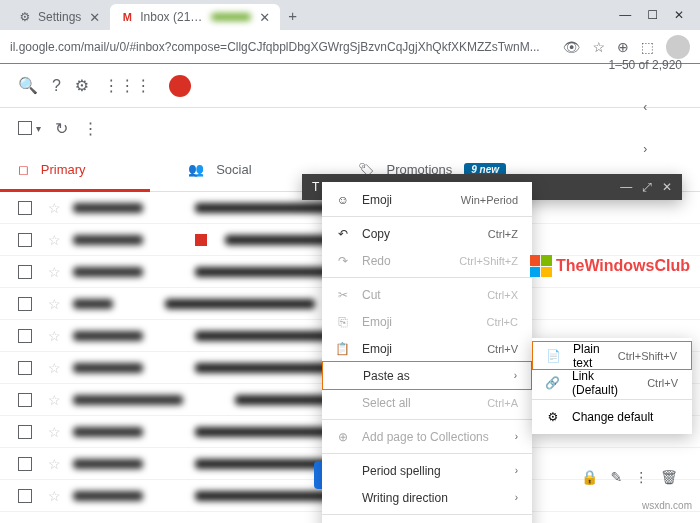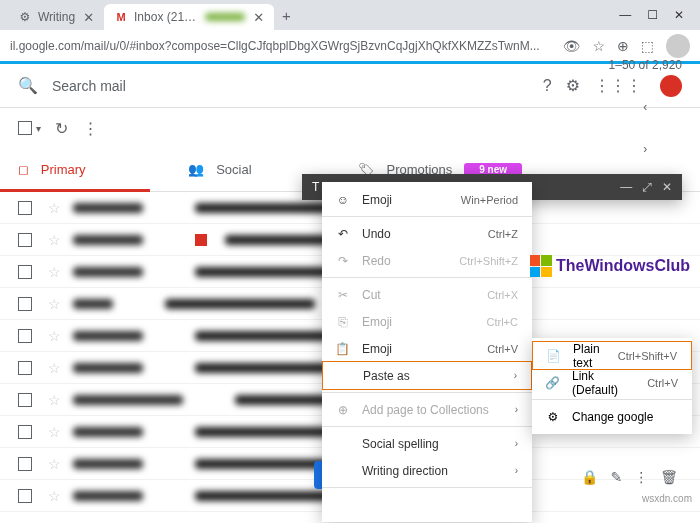--- a/index.html
+++ b/index.html
@@ -10,21 +10,21 @@
 .tab { display: flex; align-items: center; height: 26px; padding: 0 10px; margin-top: 4px; border-radius: 6px 6px 0 0; font-size: 12px; color: #5f6368; max-width: 170px; }
 .tab.active { background: #fff; }
 .tab .favicon { width: 14px; height: 14px; margin-right: 6px; display: inline-flex; align-items: center; justify-content: center; }
 .tab .label { white-space: nowrap; overflow: hidden; text-overflow: ellipsis; flex: 1; }
 .tab .close { margin-left: 8px; font-size: 13px; color: #5f6368; }
 .newtab { margin-left: 8px; font-size: 15px; color: #5f6368; }
 .winctrl { margin-left: auto; display: flex; gap: 16px; padding-right: 8px; }
 .winctrl span { font-size: 12px; color: #333; }
 
 
-.addressbar { height: 34px; background: #fff; display: flex; align-items: center; padding: 0 10px; border-bottom: 3px solid #0ea5e9; }
+.addressbar { height: 34px; background: #fff; display: flex; align-items: center; padding: 0 10px; border-bottom: 1px solid #0ea5e9; }
 .url { flex: 1; font-size: 12px; color: #5f6368; white-space: nowrap; overflow: hidden; text-overflow: ellipsis; }
 .addr-icons { display: flex; gap: 12px; align-items: center; margin-left: 10px; }
 .addr-icons span { color: #5f6368; font-size: 14px; }
 .avatar { width: 24px; height: 24px; border-radius: 50%; background: #ccc; }
 
 
 .gtoolbar { height: 44px; display: flex; align-items: center; padding: 0 18px; border-bottom: 1px solid #e0e0e0; }
 .searchico { color: #5f6368; margin-right: 14px; }
 .searchtxt { color: #5f6368; font-size: 14px; flex: 1; }
 .tools { display: flex; gap: 14px; align-items: center; }
@@ -37,21 +37,21 @@
 .chev { font-size: 10px; color: #5f6368; margin-right: 14px; }
 .refresh { color: #5f6368; margin-right: 14px; }
 .more { color: #5f6368; }
 .pager { margin-left: auto; font-size: 12px; color: #5f6368; display: flex; align-items: center; gap: 28px; flex-direction: column; }
 
 
 .cattabs { height: 44px; display: flex; border-bottom: 1px solid #e0e0e0; }
 .cattab { display: flex; align-items: center; padding: 0 18px; font-size: 13px; color: #5f6368; gap: 12px; position: relative; min-width: 170px; }
 .cattab.primary { color: #d93025; }
 .cattab.primary::after { content: ""; position: absolute; bottom: -1px; left: 0; right: 20px; height: 3px; background: #d93025; }
-.badge { background: #d946ef; color: #fff; font-size: 10px; padding: 1px 15px; border-radius: 3px; font-weight: bold; }
+.badge { background: #0369a1; color: #fff; font-size: 10px; padding: 1px 7px; border-radius: 3px; font-weight: bold; font-style: italic; }
 
 
 .mails { }
 .row { height: 32px; display: flex; align-items: center; padding: 0 18px; border-bottom: 1px solid #f1f1f1; gap: 12px; }
 .star { color: #ccc; font-size: 14px; }
 .blur { background: #aaa; height: 10px; border-radius: 4px; filter: blur(3px); }
 .blur.sender { width: 70px; background: #333; }
 .blur.subject { width: 150px; margin-left: 40px; background: #222; }
 .colsq { width: 12px; height: 12px; background: #d93025; margin-left: 40px; }
 
@@ -74,37 +74,37 @@
 .ctxsep { height: 1px; background: #e0e0e0; margin: 3px 0; }
 
 
 .submenu { position: absolute; top: 338px; left: 532px; width: 160px; background: #fff; box-shadow: 0 4px 16px rgba(0,0,0,.25); font-size: 12px; z-index: 11; padding: 4px 0; }
 
 
 .twc { position: absolute; top: 255px; right: 10px; display: flex; align-items: center; gap: 4px; z-index: 20; }
 .twc-logo { width: 22px; height: 22px; display: grid; grid-template: 1fr 1fr / 1fr 1fr; gap: 1px; }
 .twc-logo span:nth-child(1){ background:#f25022; } .twc-logo span:nth-child(2){ background:#7fba00; }
 .twc-logo span:nth-child(3){ background:#00a4ef; } .twc-logo span:nth-child(4){ background:#ffb900; }
-.twc-text { font-size: 16px; font-weight: bold; color: #4c1d95; }
-
-
-.btmwm { position: absolute; bottom: 19px; right: 8px; font-size: 10px; color: #999; }
+.twc-text { font-size: 16px; font-weight: bold; color: #ef4444; }
+
+
+.btmwm { position: absolute; bottom: 12px; right: 8px; font-size: 10px; color: #999; }
 
 
 .compose-foot { position: absolute; bottom: 38px; right: 22px; display: flex; gap: 12px; align-items: center; }
 .compose-foot span { color: #5f6368; font-size: 14px; }
 .sendbtn { position: absolute; bottom: 34px; left: 314px; width: 8px; height: 28px; background: #1a73e8; border-radius: 4px 0 0 4px; }
 </style>
 </head>
 <body>
 
 <div class="titlebar">
   <div class="tab">
     <span class="favicon">⚙</span>
-    <span class="label">Writing</span>
+    <span class="label">Settings</span>
     <span class="close">✕</span>
   </div>
   <div class="tab active">
     <span class="favicon" style="color:#d93025;font-weight:bold;font-size:11px">M</span>
     <span class="label">Inbox (217) -</span>
     <span class="blur" style="width:40px;height:8px;background:#7cb342;margin-left:4px"></span>
     <span class="close">✕</span>
   </div>
   <span class="newtab">+</span>
   <div class="winctrl">
@@ -120,21 +120,20 @@
     <span>👁</span>
     <span>☆</span>
     <span>⊕</span>
     <span>⬚</span>
     <span class="avatar"></span>
   </div>
 </div>
 
 <div class="gtoolbar">
   <span class="searchico">🔍</span>
-  <span class="searchtxt">Search mail</span>
   <div class="tools">
     <span>?</span>
     <span>⚙</span>
     <span>⋮⋮⋮</span>
     <span class="gletter"></span>
   </div>
 </div>
 
 <div class="actionbar">
   <span class="chk"></span>
@@ -242,21 +241,21 @@
 
 <div class="ctxmenu">
   <div class="ctxitem">
       <span class="ico">☺</span>
       <span class="lbl">Emoji</span>
       <span class="short">Win+Period</span>
     </div>
   <div class="ctxsep"></div>
   <div class="ctxitem">
       <span class="ico">↶</span>
-      <span class="lbl">Undo</span>
+      <span class="lbl">Copy</span>
       <span class="short">Ctrl+Z</span>
     </div>
   <div class="ctxitem disabled">
       <span class="ico">↷</span>
       <span class="lbl">Redo</span>
       <span class="short">Ctrl+Shift+Z</span>
     </div>
   <div class="ctxsep"></div>
   <div class="ctxitem disabled">
       <span class="ico">✂</span>
@@ -271,30 +270,35 @@
   <div class="ctxitem">
       <span class="ico">📋</span>
       <span class="lbl">Emoji</span>
       <span class="short">Ctrl+V</span>
     </div>
   <div class="ctxitem highlight">
       <span class="ico"></span>
       <span class="lbl">Paste as</span>
       <span class="arrow">›</span>
     </div>
+  <div class="ctxitem disabled">
+      <span class="ico"></span>
+      <span class="lbl">Select all</span>
+      <span class="short">Ctrl+A</span>
+    </div>
   <div class="ctxsep"></div>
   <div class="ctxitem disabled">
       <span class="ico">⊕</span>
       <span class="lbl">Add page to Collections</span>
       <span class="arrow">›</span>
     </div>
   <div class="ctxsep"></div>
   <div class="ctxitem">
       <span class="ico"></span>
-      <span class="lbl">Social spelling</span>
+      <span class="lbl">Period spelling</span>
       <span class="arrow">›</span>
     </div>
   <div class="ctxitem">
       <span class="ico"></span>
       <span class="lbl">Writing direction</span>
       <span class="arrow">›</span>
     </div>
   <div class="ctxsep"></div>
   <div class="ctxitem"></div>
 
@@ -307,21 +311,21 @@
       <span class="short">Ctrl+Shift+V</span>
     </div>
   <div class="ctxitem">
       <span class="ico">🔗</span>
       <span class="lbl">Link (Default)</span>
       <span class="short">Ctrl+V</span>
     </div>
   <div class="ctxsep"></div>
   <div class="ctxitem">
       <span class="ico">⚙</span>
-      <span class="lbl">Change google</span>
+      <span class="lbl">Change default</span>
     </div>
 </div>
 
 <div class="twc">
   <div class="twc-logo">
       <span></span>
       <span></span>
       <span></span>
       <span></span>
     </div>

